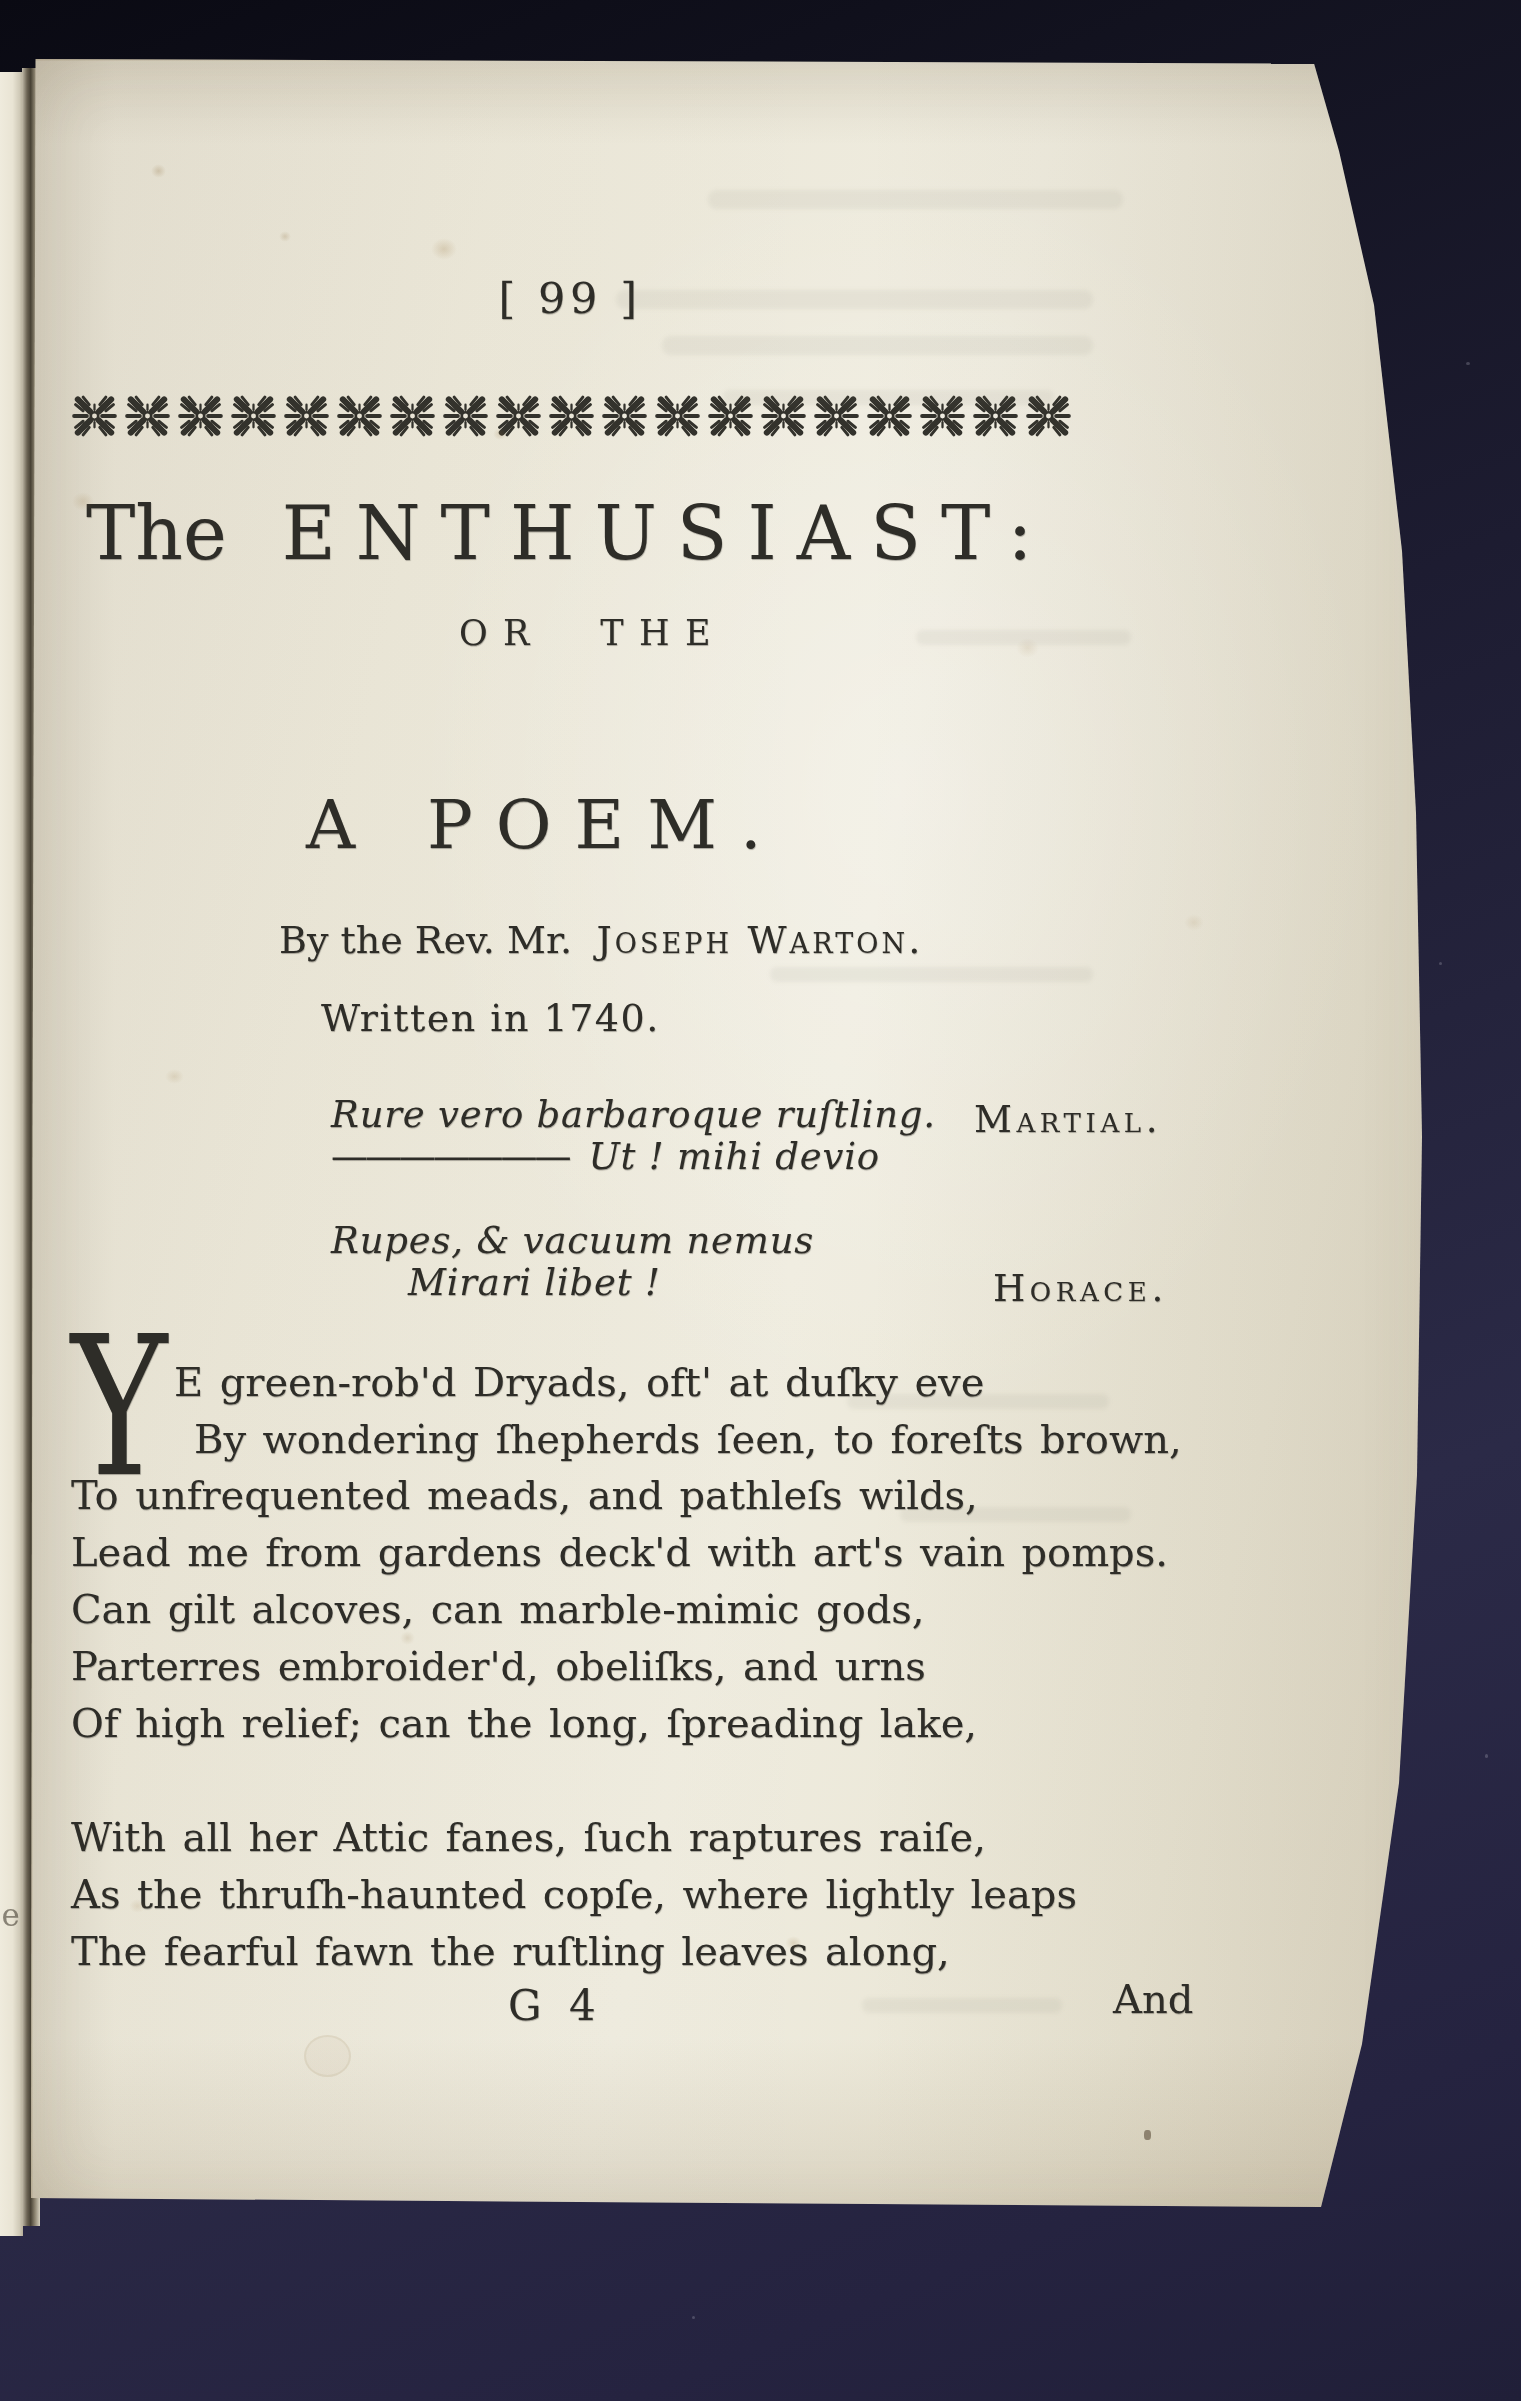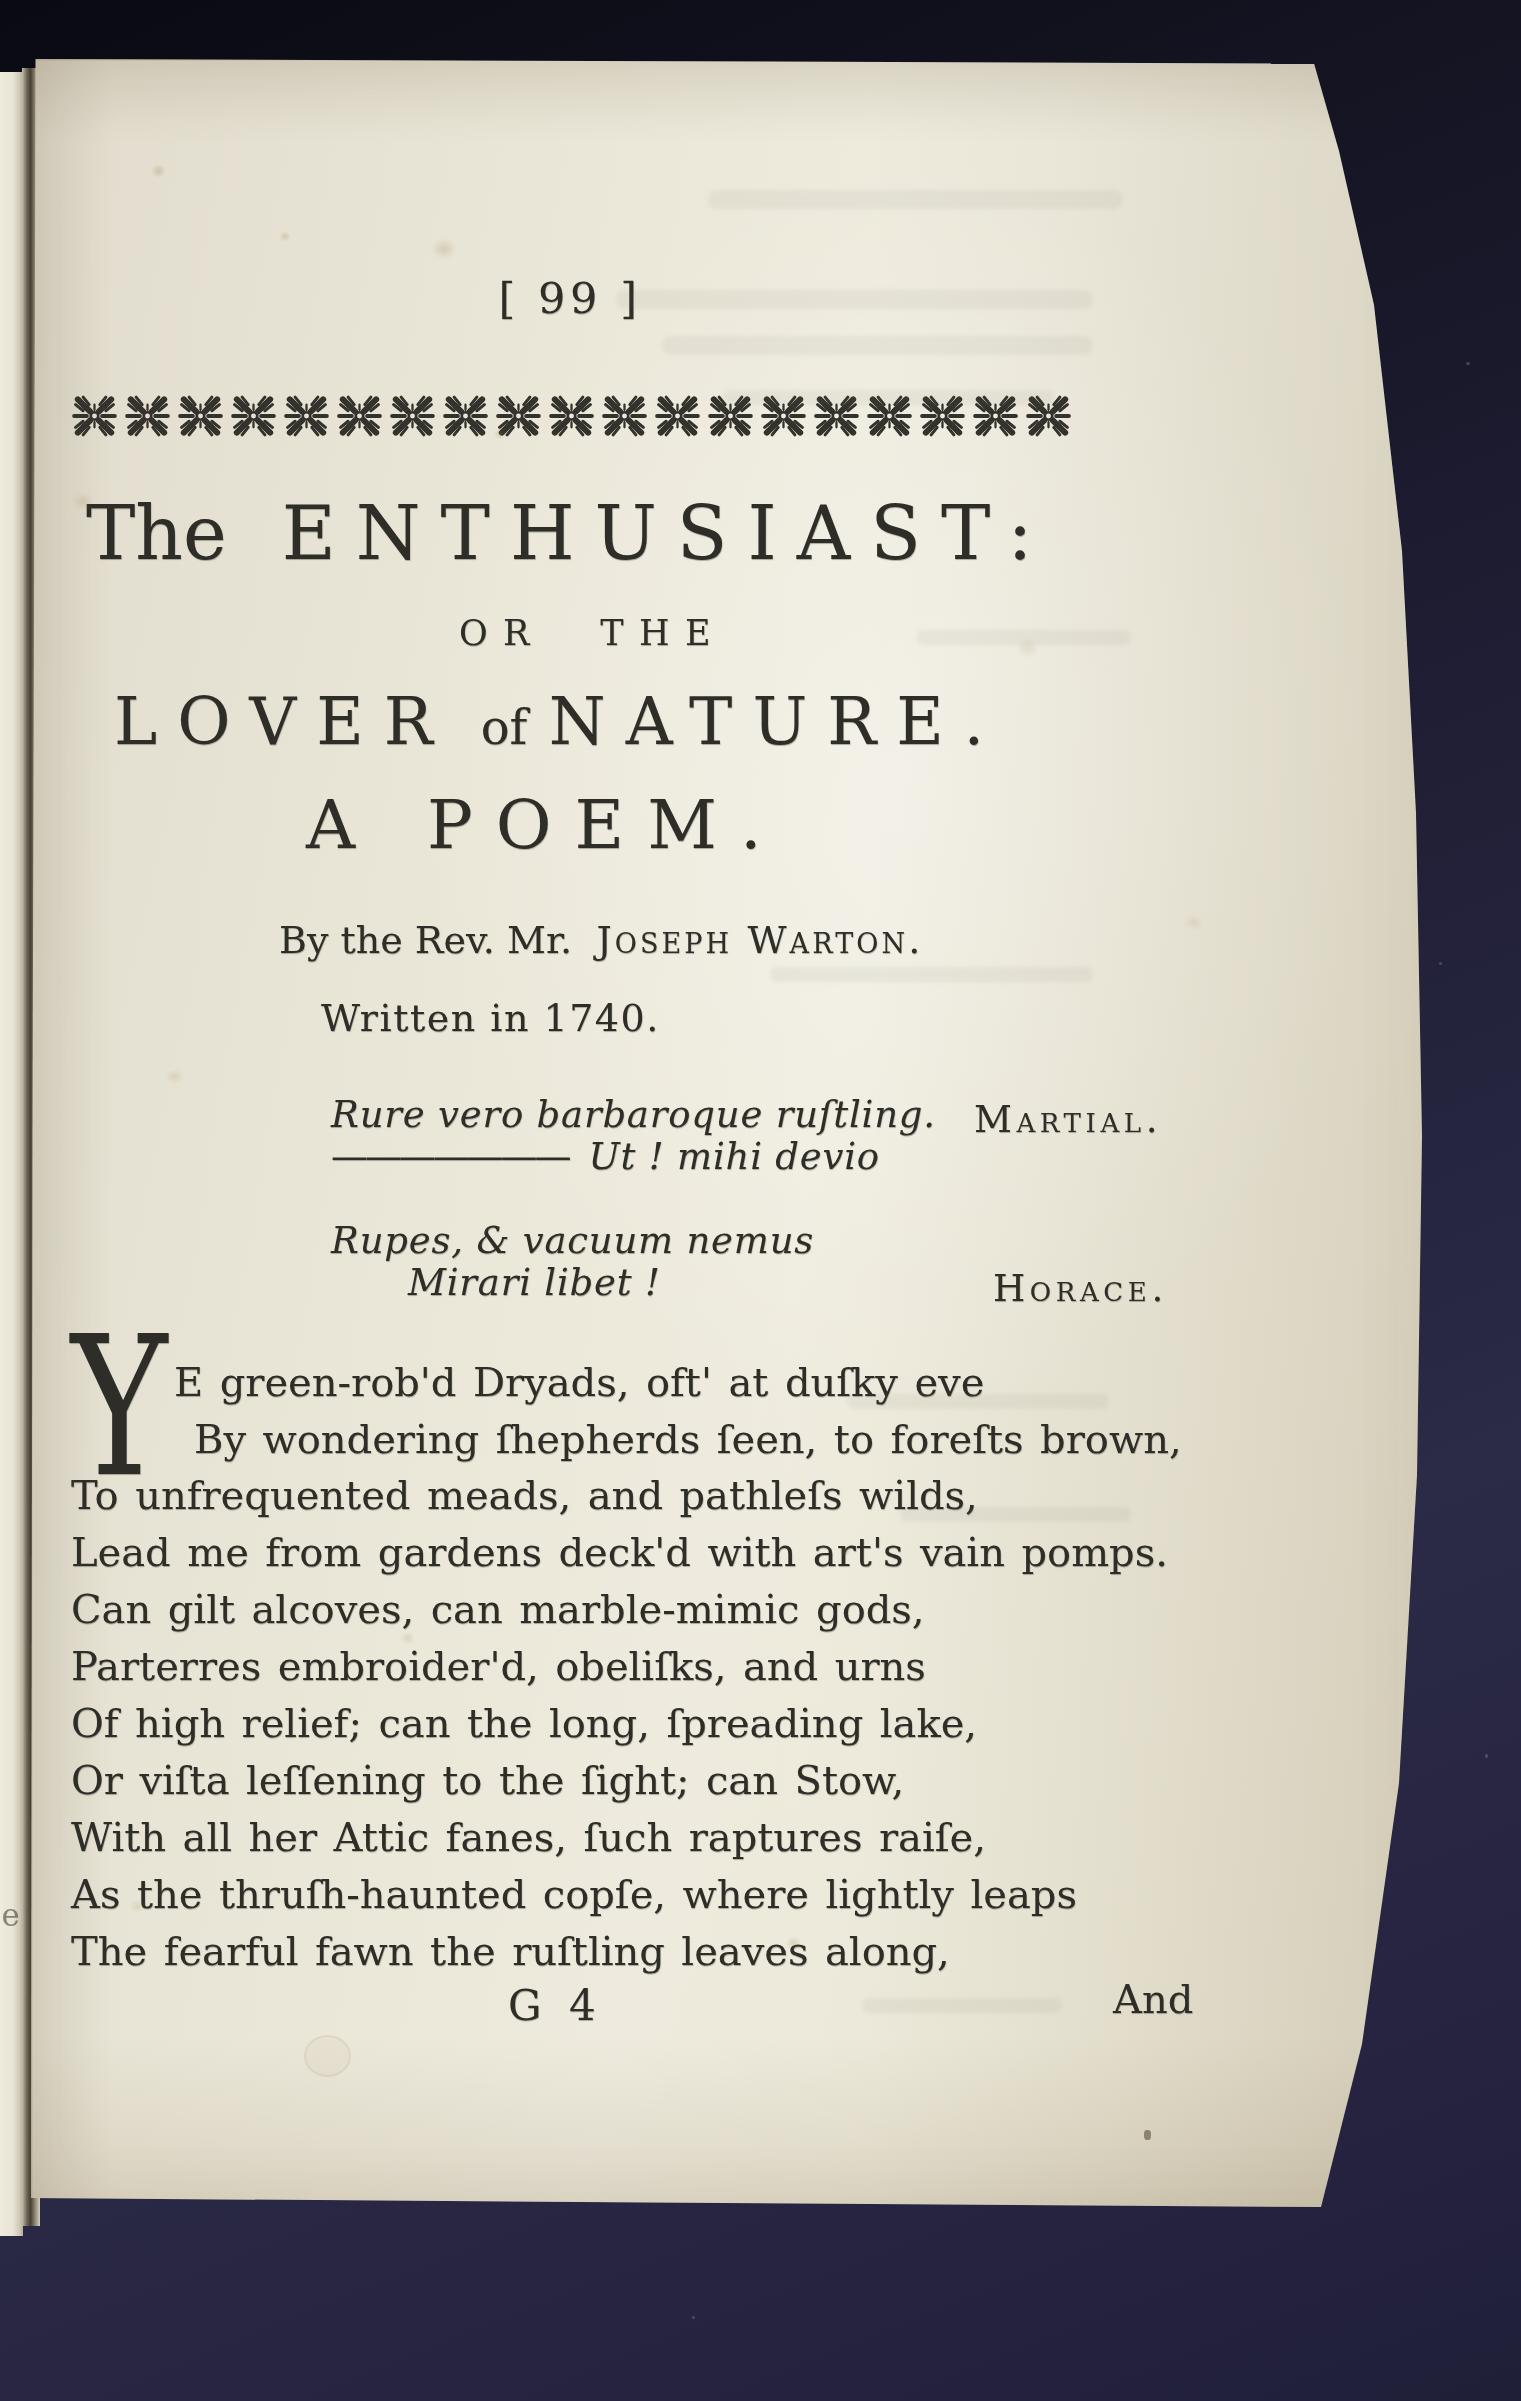--- a/index.html
+++ b/index.html
@@ -324,25 +324,20 @@
   </svg>
 </div>
 
     <div class="title-line">
       <span class="title-article txt">The</span>
       <span class="title-main txt">ENTHUSIAST:</span>
     </div>
 
     <div class="connector txt">OR THE</div>
 
-    <div class="subtitle-line">
-      <span class="subtitle-lover txt">LOVER</span>
-      <span class="subtitle-of txt">of</span>
-      <span class="subtitle-nature txt">NATURE.</span>
-    </div>
 
     <div class="poem-label">
       <span class="txt" style="position:static;">A</span>
       <span class="poem-label-word txt">POEM.</span>
     </div>
 
     <div class="byline">
       <span class="byline-prefix txt">By the Rev. Mr.</span>
       <span class="byline-author txt">Joseph Warton.</span>
     </div>
@@ -361,21 +356,20 @@
     <div class="epi-attr epi2-attr txt">Horace.</div>
 
     <div class="drop-cap txt">Y</div>
     <div class="poem-line pl0 txt">E green-rob'd Dryads, oft' at duſky eve</div>
     <div class="poem-line pl1 txt">By wondering ſhepherds ſeen, to foreſts brown,</div>
     <div class="poem-line pl2 txt">To unfrequented meads, and pathleſs wilds,</div>
     <div class="poem-line pl3 txt">Lead me from gardens deck'd with art's vain pomps.</div>
     <div class="poem-line pl4 txt">Can gilt alcoves, can marble-mimic gods,</div>
     <div class="poem-line pl5 txt">Parterres embroider'd, obeliſks, and urns</div>
     <div class="poem-line pl6 txt">Of high relief; can the long, ſpreading lake,</div>
-    <div class="poem-line pl7 txt">Or viſta leſſening to the ſight; can Stow,</div>
     <div class="poem-line pl8 txt">With all her Attic fanes, ſuch raptures raiſe,</div>
     <div class="poem-line pl9 txt">As the thruſh-haunted copſe, where lightly leaps</div>
     <div class="poem-line pl10 txt">The fearful fawn the ruſtling leaves along,</div>
 
     <div class="signature txt">G 4</div>
     <div class="catchword txt">And</div>
 
     <span class="stain s1"></span>
     <span class="stain s2"></span>
     <span class="stain s3"></span>

